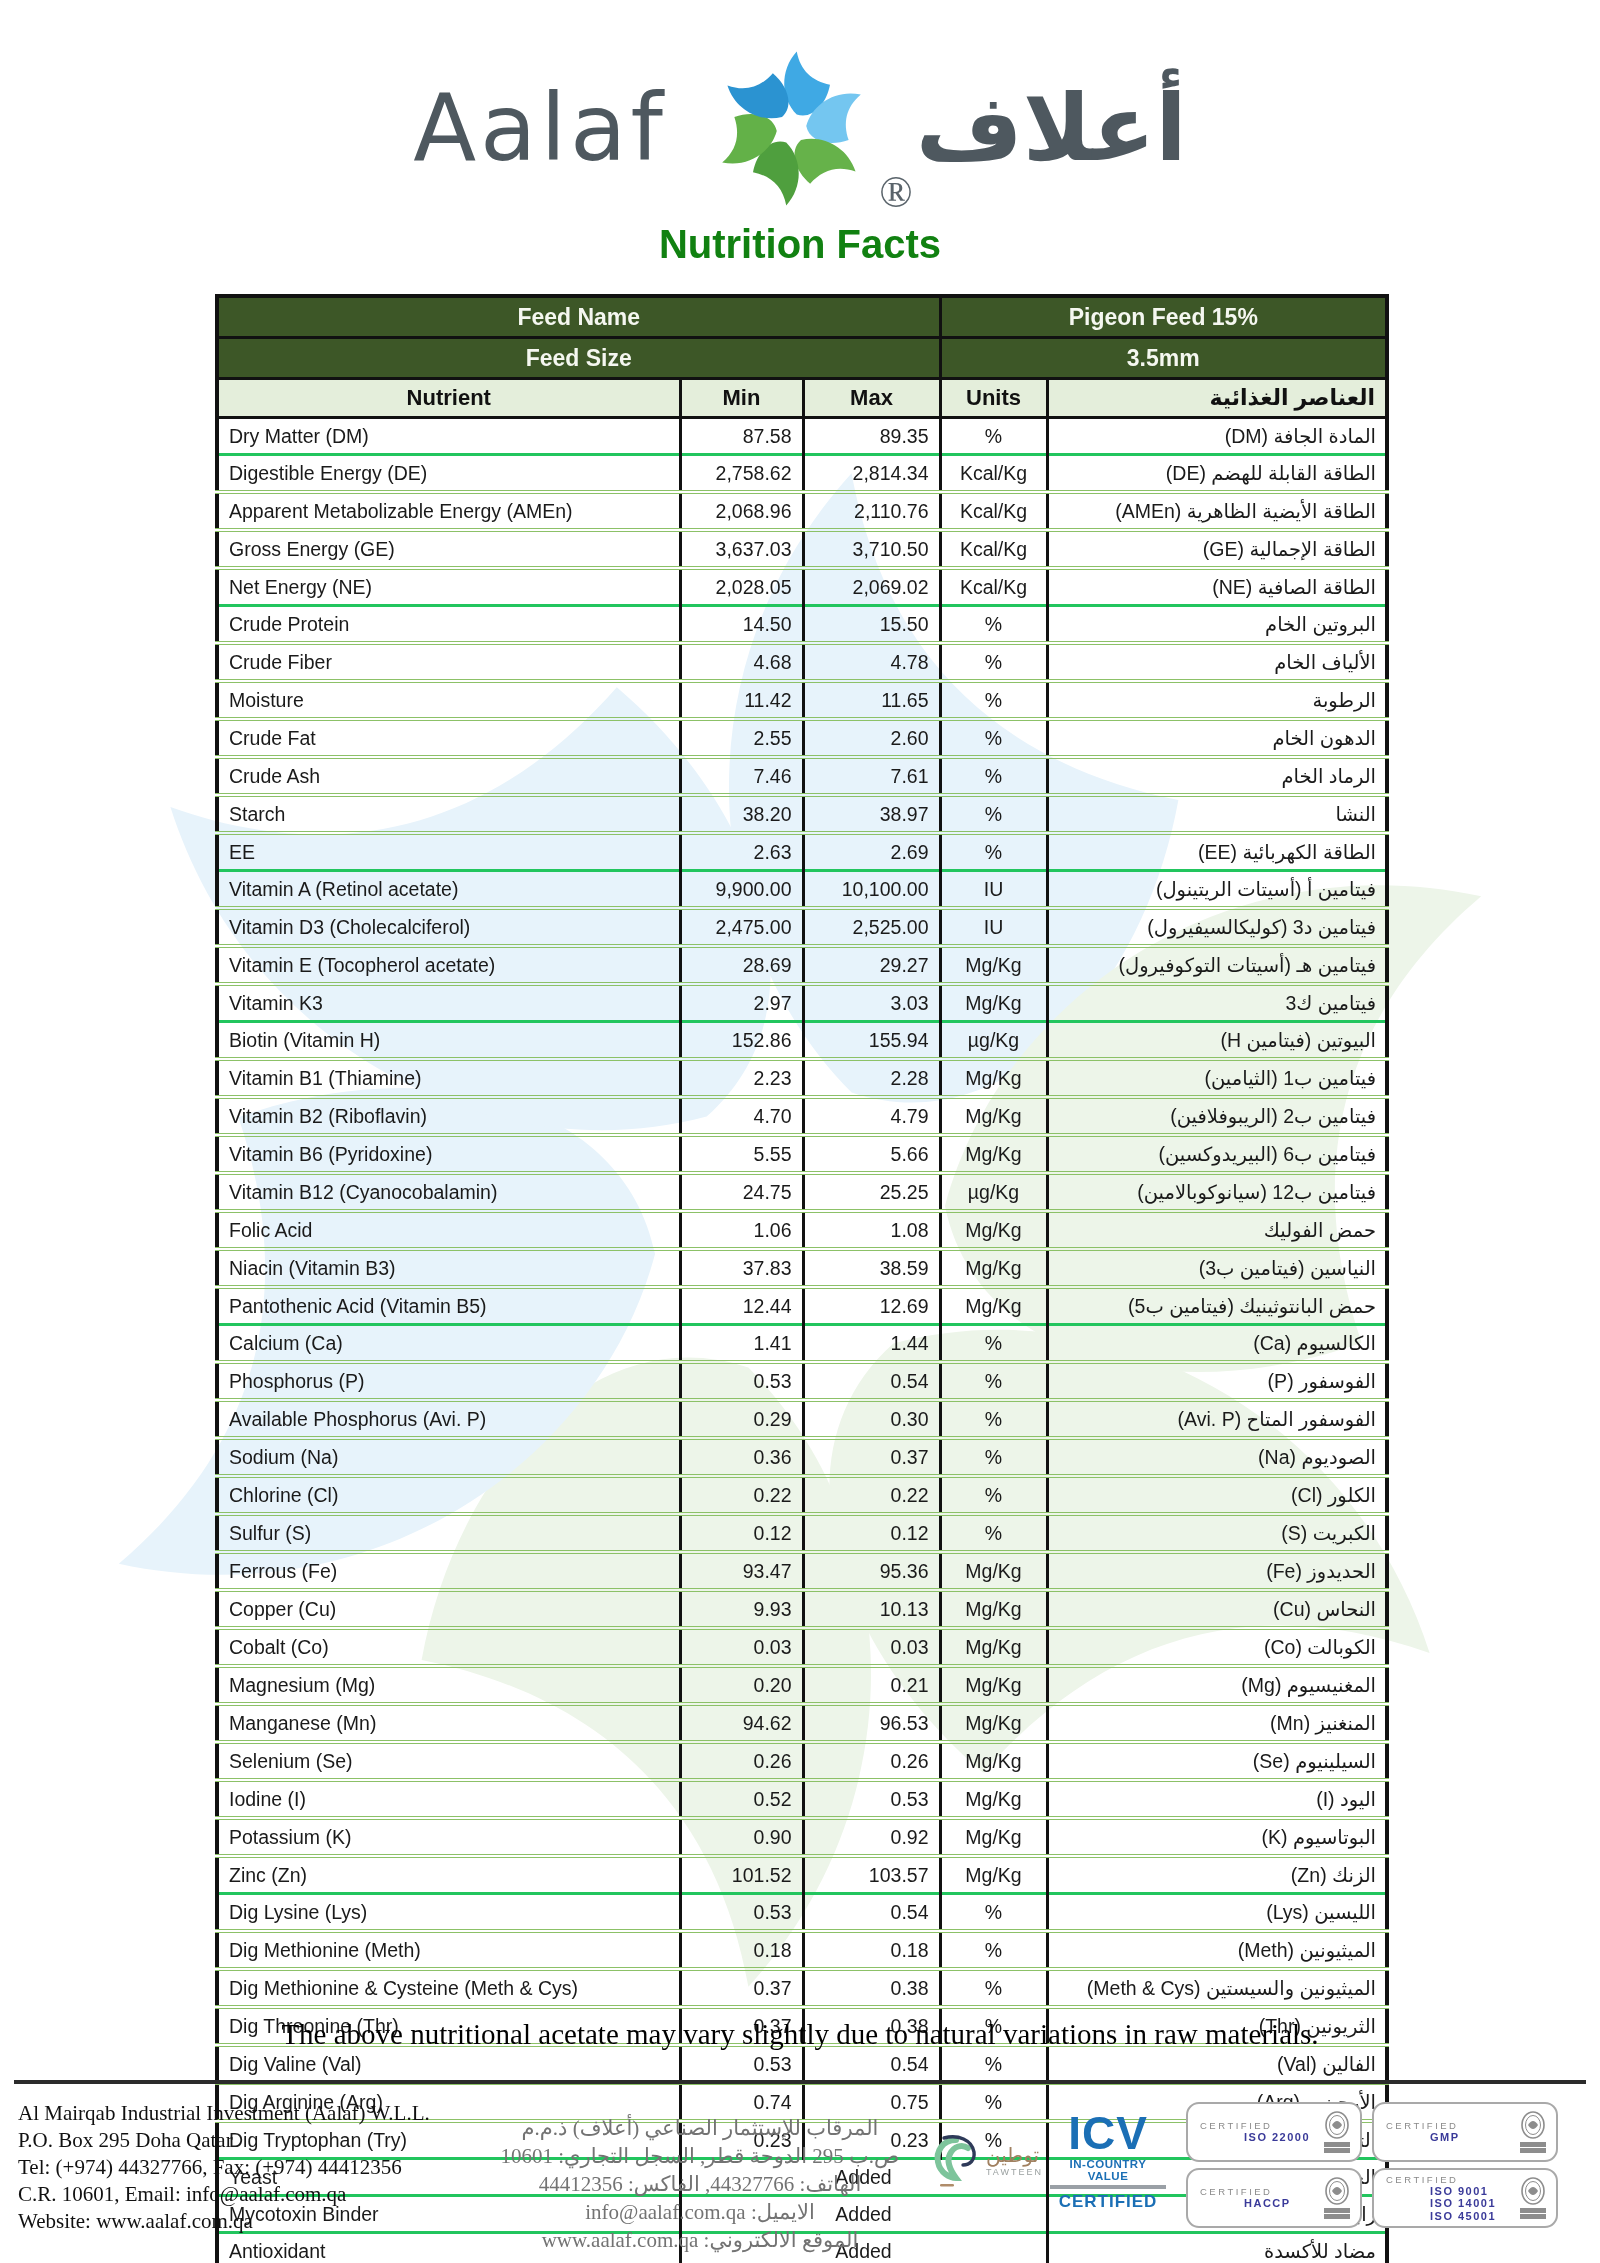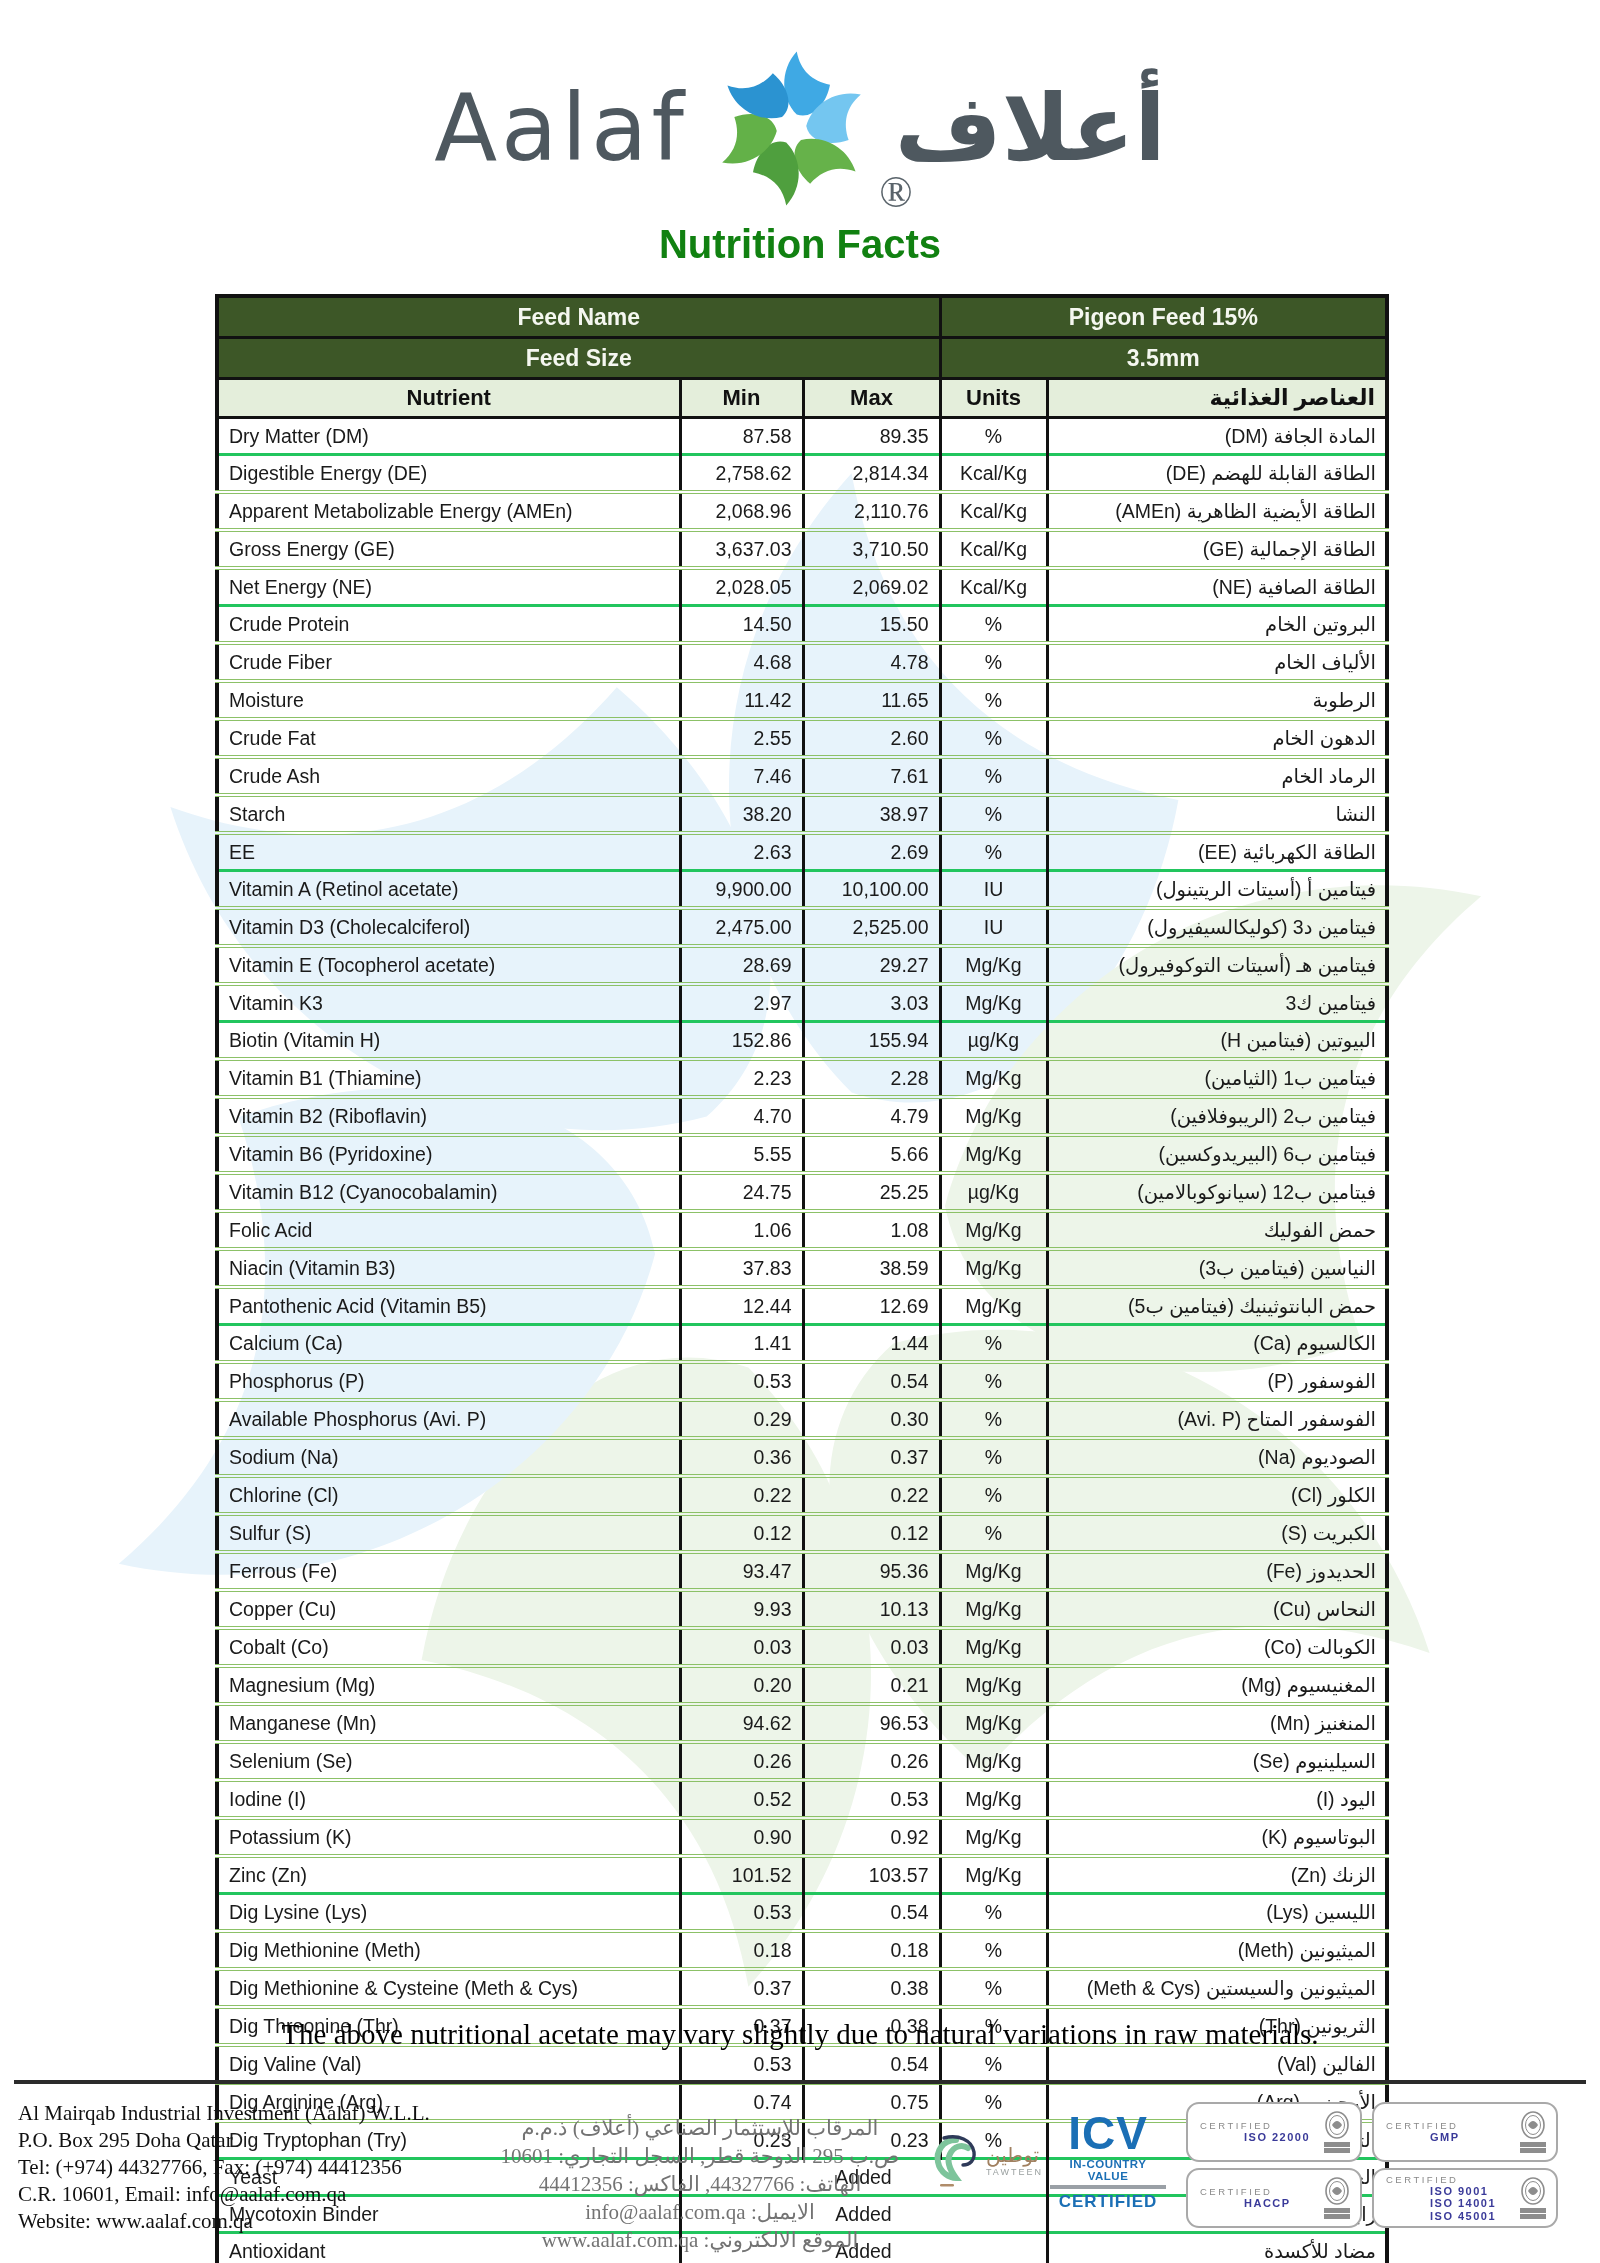--- a/index.html
+++ b/index.html
@@ -2,21 +2,21 @@
 <html><head>
 <meta charset="utf-8">
 <style>
   html,body{margin:0;padding:0;background:#fff;}
   .page{position:relative;width:1600px;height:2263px;background:#fff;overflow:hidden;
         font-family:"Liberation Sans","DejaVu Sans",sans-serif;}
   
   .watermark{position:absolute;left:-60px;top:370px;width:1720px;height:1720px;z-index:0;pointer-events:none;}
   
   .logo-row{position:absolute;top:38px;left:0;width:1600px;height:180px;display:flex;
-            align-items:center;justify-content:center;gap:16px;z-index:2;}
+            align-items:center;justify-content:center;gap:37px;z-index:2;}
   .brand-latin{font-size:92px;color:#4E585F;letter-spacing:4px;font-weight:400;
                font-family:"DejaVu Sans",sans-serif;}
   .swirl-wrap{position:relative;width:175px;height:175px;}
   .reg-mark{position:absolute;right:-34px;bottom:-2px;font-size:44px;color:#5A646B;
             font-family:"Liberation Serif",serif;}
   .brand-arabic{font-size:92px;color:#4E585F;font-weight:700;font-family:"DejaVu Sans",sans-serif;}
   .page-title{position:absolute;top:222px;left:0;width:1600px;text-align:center;
               font-size:40px;font-weight:700;color:#118111;z-index:2;}
   
   .table-wrap{position:absolute;top:294px;left:215px;width:1170px;z-index:1;}

